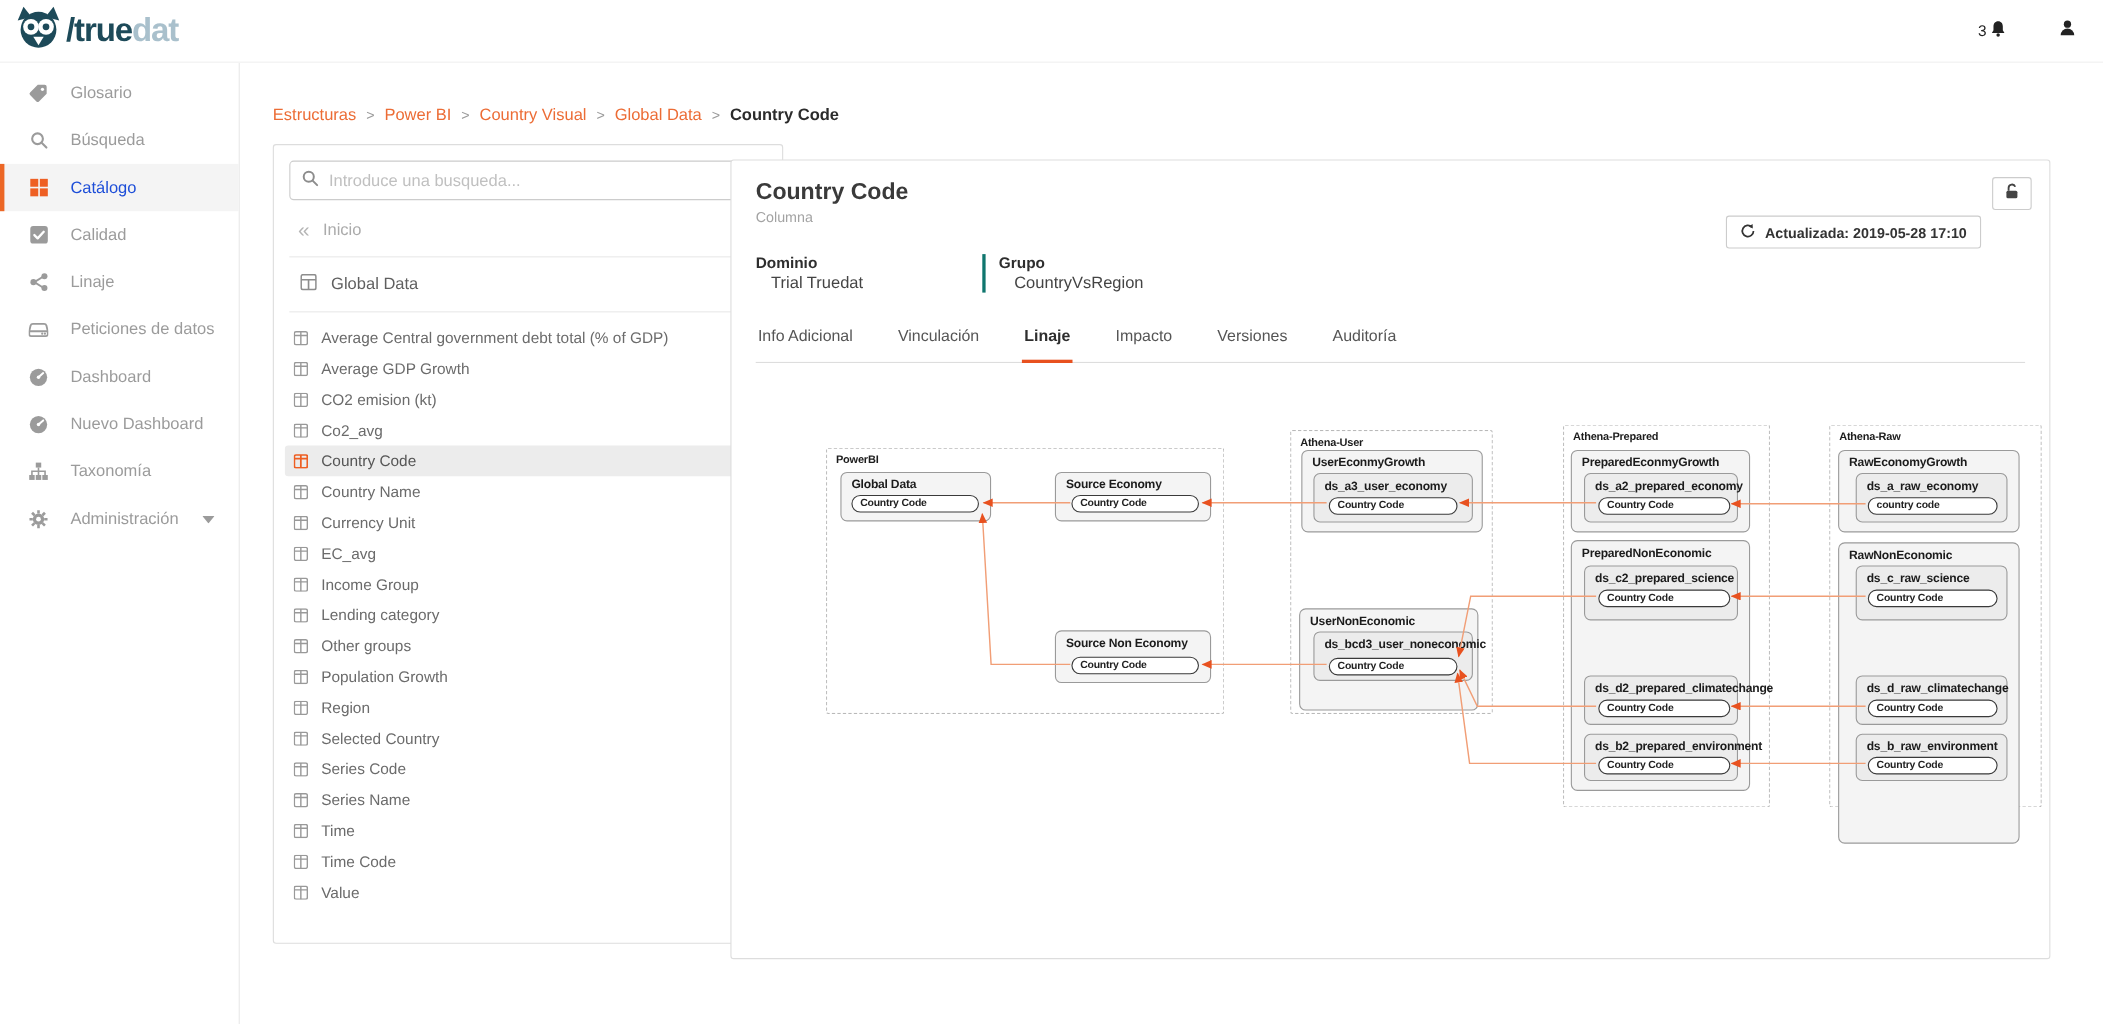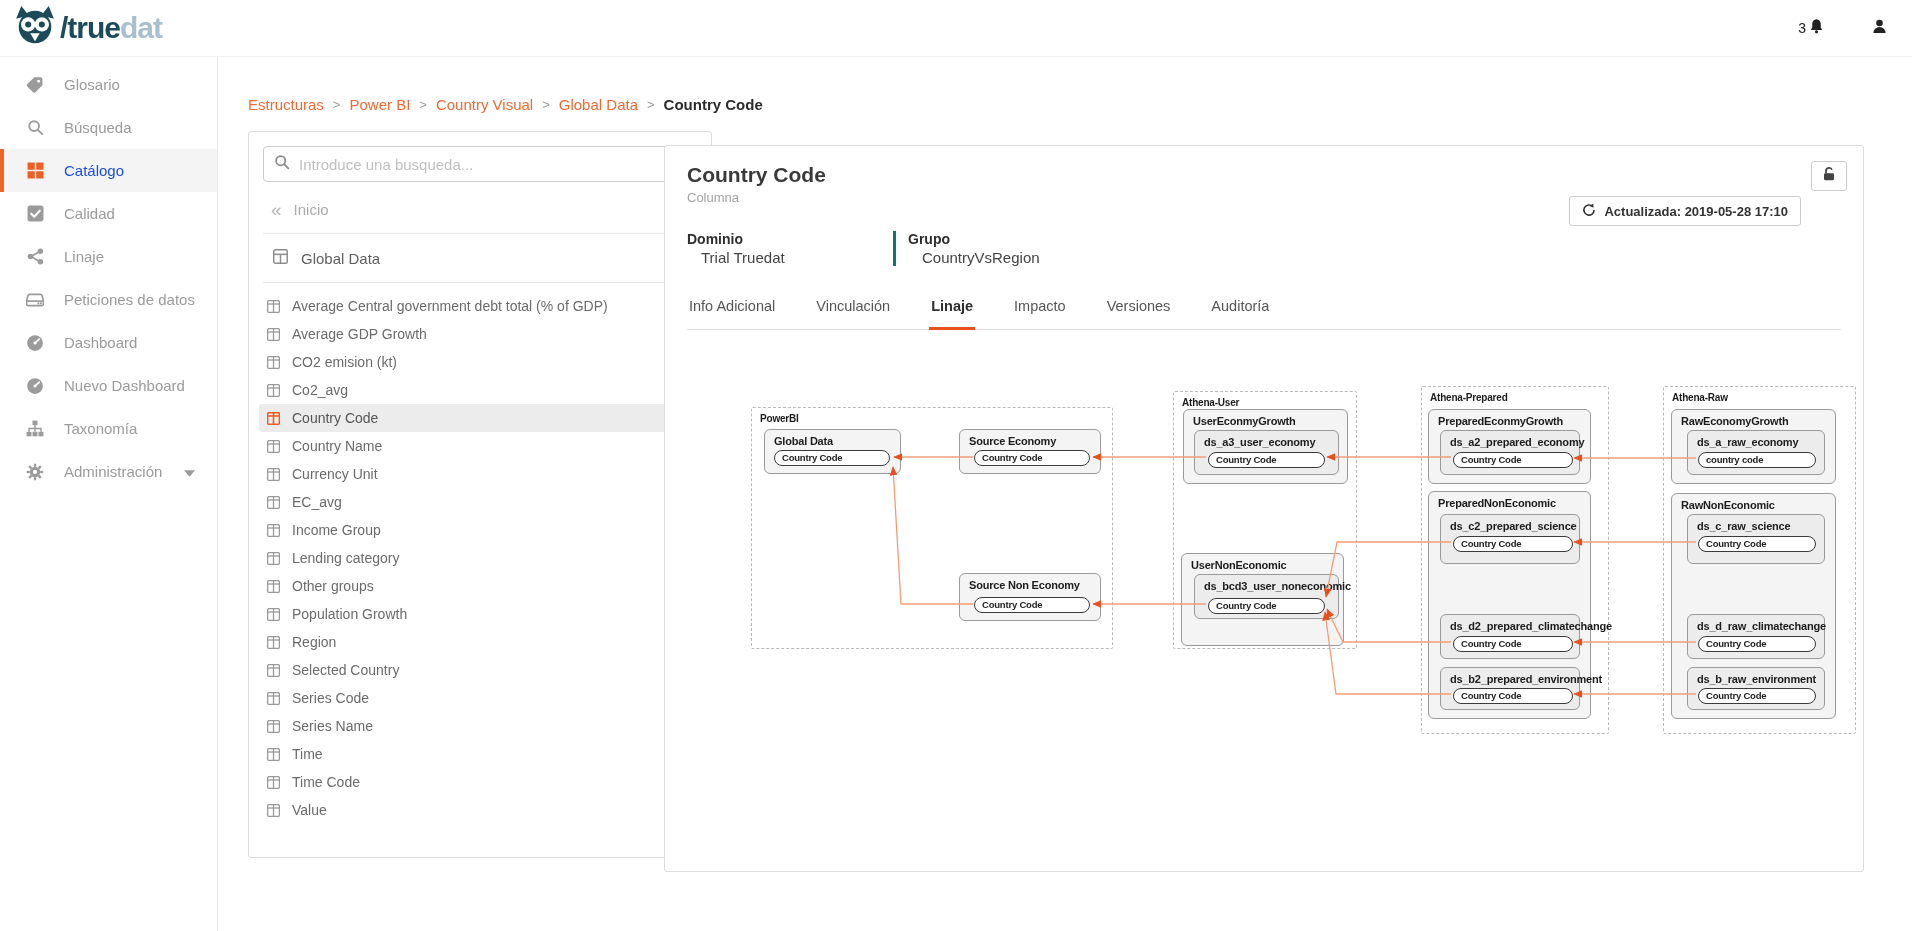--- a/index.html
+++ b/index.html
@@ -556,21 +556,21 @@
       <div class="lg-group" style="left:998px; top:40px; width:193px; height:348px;">
         <span class="lg-group-label">Athena-Raw</span>
       </div>
       <div class="lg-box" style="left:1006px; top:63px; width:165px; height:75px;">
         <span class="lg-box-label">RawEconomyGrowth</span>
         <div class="lg-table" style="left:15px; top:20px; width:138px; height:45px;">
           <span class="lg-box-label">ds_a_raw_economy</span>
           <div class="lg-pill" style="left:10px; top:21px; width:118px;">country code</div>
         </div>
       </div>
-      <div class="lg-box" style="left:1006px; top:147px; width:165px; height:226px;">
+      <div class="lg-box" style="left:1006px; top:147px; width:165px; height:274px;">
         <span class="lg-box-label">RawNonEconomic</span>
         <div class="lg-table" style="left:15px; top:20px; width:138px; height:50px;">
           <span class="lg-box-label">ds_c_raw_science</span>
           <div class="lg-pill" style="left:10px; top:21px; width:118px;">Country Code</div>
         </div>
         <div class="lg-table" style="left:15px; top:120px; width:138px; height:45px;">
           <span class="lg-box-label">ds_d_raw_climatechange</span>
           <div class="lg-pill" style="left:10px; top:21px; width:118px;">Country Code</div>
         </div>
         <div class="lg-table" style="left:15px; top:173px; width:138px; height:43px;">

